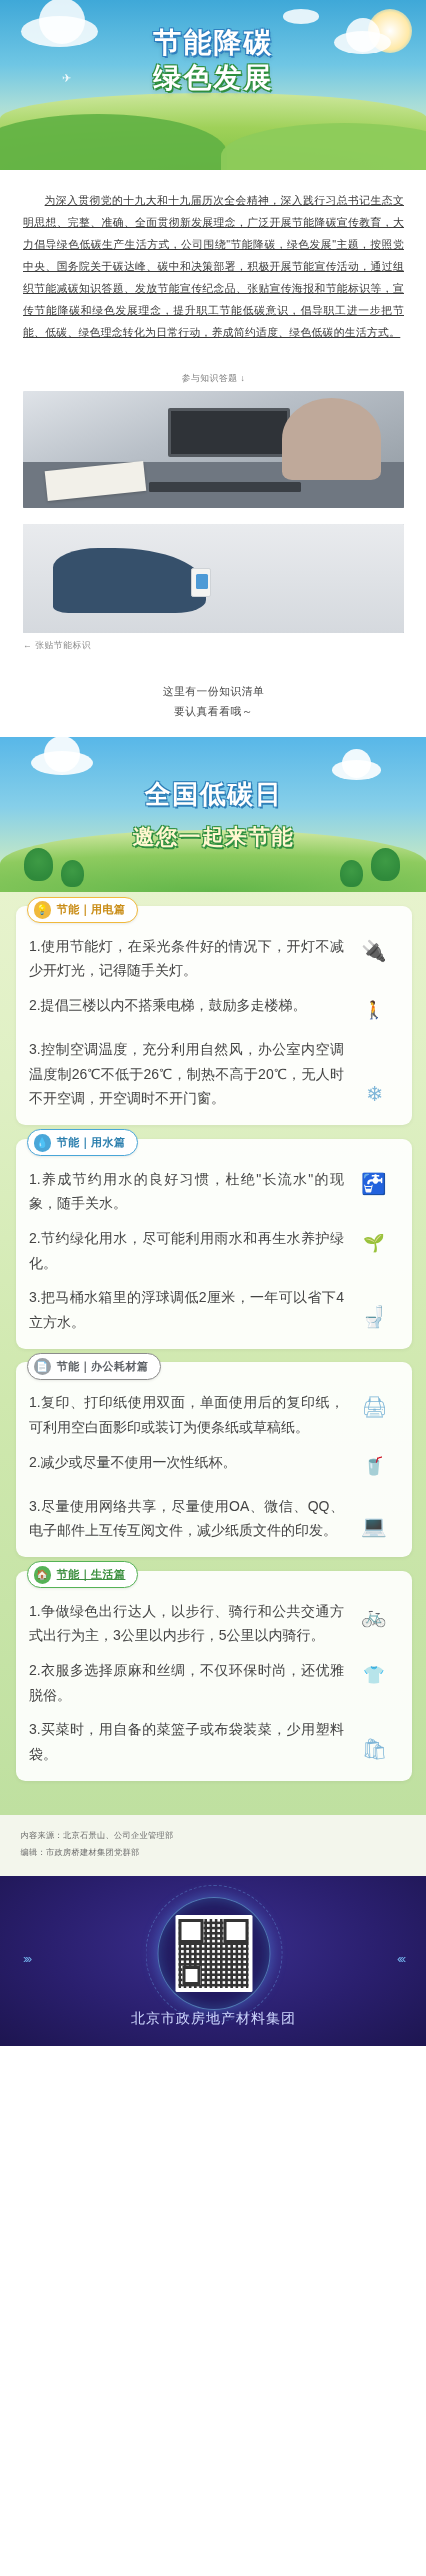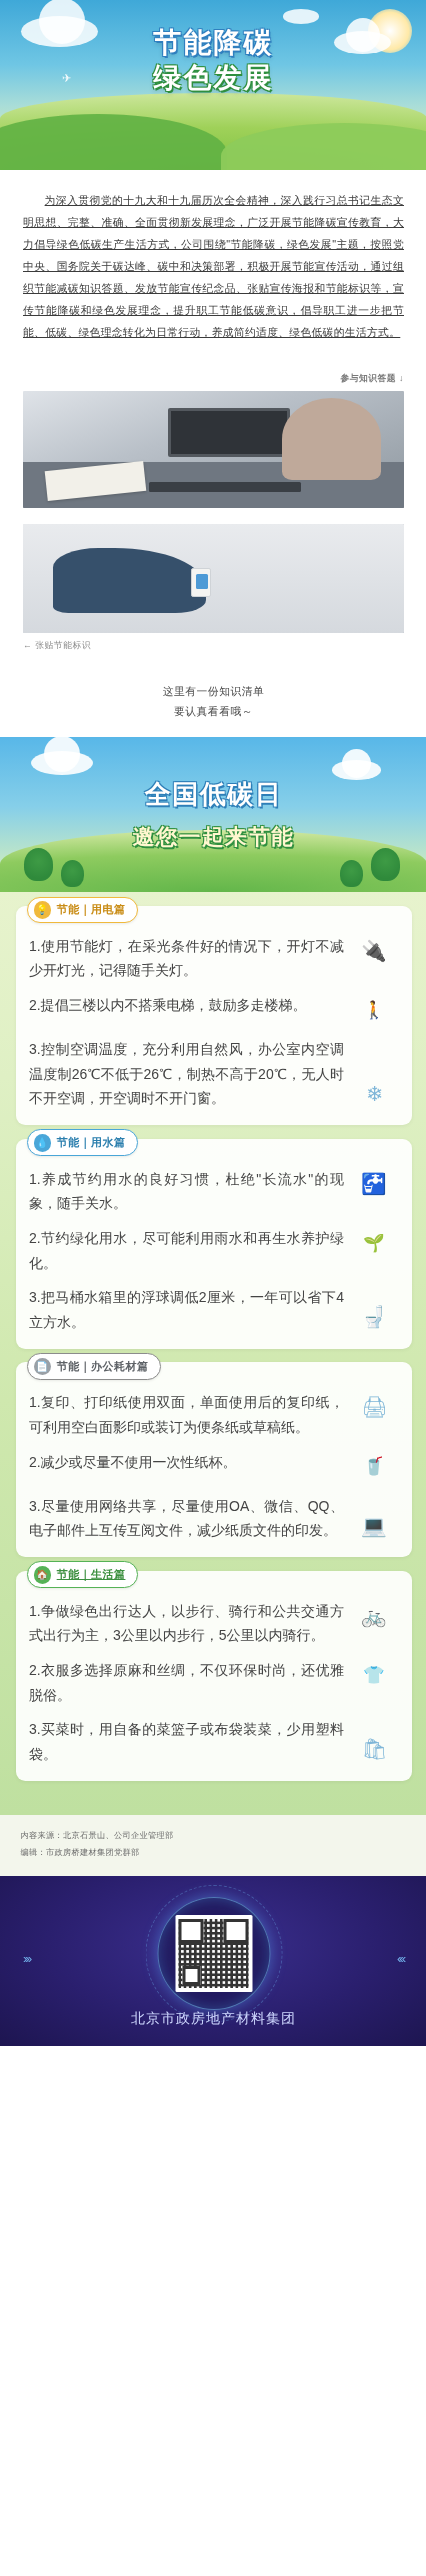--- a/index.html
+++ b/index.html
@@ -70,21 +70,21 @@
     line-height: 2.05;
     color: #3b3b3b;
     text-align: justify;
     letter-spacing: 0.3px;
   }
   .article p { text-indent: 2em; text-decoration: underline; }
 
   
   .photo-block { padding: 3.1px 23px 0 23px; }
   .cap { font-size: 8.8px; color: #7a7a7a; letter-spacing: 0.5px; }
-  .cap-center { text-align:right; padding: 11.3px 0 6.2px; font-weight: bold; }
+  .cap-center { text-align:center; padding: 11.3px 0 6.2px; }
   .cap-arrow { padding: 7.2px 0 11.3px; color:#8a8a8a; font-size:8.8px; }
 
   .photo {
     width: 100%; position: relative; overflow: hidden; border-radius: 1px;
   }
   .photo-1 { height: 117px; background: linear-gradient(160deg,#dfe3e8 0%, #b9c0c8 40%, #8e979f 100%); }
   .photo-2 { height: 109px; background: linear-gradient(150deg,#e7e9ec 0%, #c5cbd2 45%, #9aa2aa 100%); }
   .ph-desk { position:absolute; left:0; bottom:0; width:100%; height:40%; background:#6f7781; }
   .ph-mon  { position:absolute; left:38%; top:14%; width:32%; height:42%; background:#2f3338; border-radius:2.1px; border:3.1px solid #53585e;}
   .ph-kb   { position:absolute; left:33%; bottom:14%; width:40%; height:9%; background:#3a3f45; border-radius:1.5px;}

